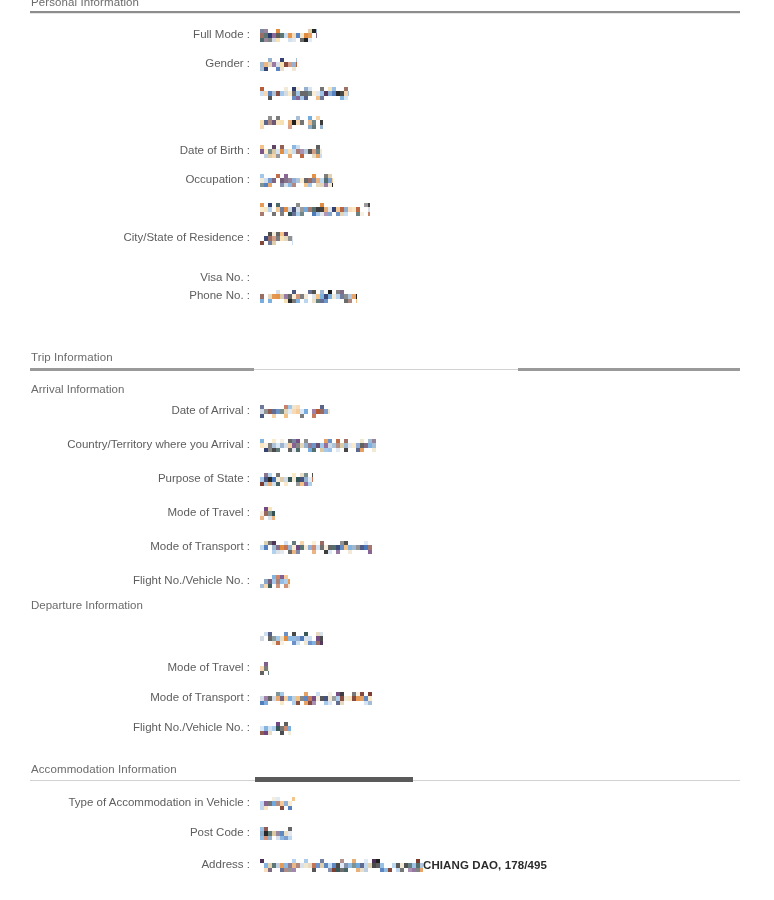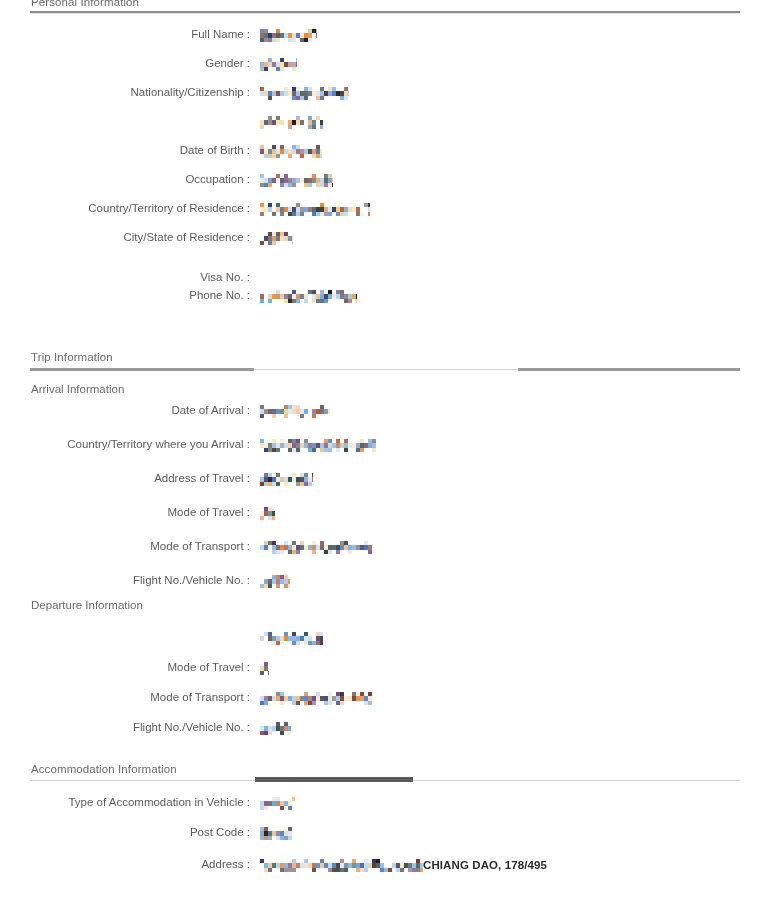--- a/index.html
+++ b/index.html
@@ -108,44 +108,42 @@
 </style>
 </head>
 <body>
 
 <div class="section" style="top:-4px">
   <div class="section-title">Personal Information</div>
   <div class="rule dark" style="top:15px"></div>
 </div>
 <div id="personal-rows">
     <div class="row" style="top: 26px;">
-      <div class="row-label">Full Name :</div>
+      <div class="row-label">Full Mode :</div>
       <div class="row-value"><span class="redacted" style="width: 57px;"><i style="left: 0px; top: 1px; width: 4px; height: 4px; background: rgb(43, 58, 107); opacity: 0.62;"></i><i style="left: 4px; top: 1px; width: 4px; height: 4px; background: rgb(74, 45, 82); opacity: 0.58;"></i><i style="left: 16px; top: 1px; width: 4px; height: 4px; background: rgb(224, 138, 60); opacity: 0.99;"></i><i style="left: 48px; top: 1px; width: 4px; height: 4px; background: rgb(217, 199, 160); opacity: 0.87;"></i><i style="left: 52px; top: 1px; width: 4px; height: 4px; background: rgb(28, 28, 28); opacity: 0.97;"></i><i style="left: 56px; top: 1px; width: 4px; height: 4px; background: rgb(138, 169, 201); opacity: 0.91;"></i><i style="left: 0px; top: 5px; width: 4px; height: 5px; background: rgb(122, 59, 46); opacity: 0.75;"></i><i style="left: 4px; top: 5px; width: 4px; height: 5px; background: rgb(47, 79, 79); opacity: 0.79;"></i><i style="left: 8px; top: 5px; width: 4px; height: 5px; background: rgb(43, 58, 107); opacity: 1;"></i><i style="left: 12px; top: 5px; width: 4px; height: 5px; background: rgb(107, 63, 122); opacity: 0.77;"></i><i style="left: 16px; top: 5px; width: 4px; height: 5px; background: rgb(85, 85, 85); opacity: 0.96;"></i><i style="left: 20px; top: 5px; width: 4px; height: 5px; background: rgb(47, 79, 79); opacity: 0.78;"></i><i style="left: 24px; top: 5px; width: 4px; height: 5px; background: rgb(159, 197, 232); opacity: 0.6;"></i><i style="left: 28px; top: 5px; width: 4px; height: 5px; background: rgb(224, 138, 60); opacity: 0.9;"></i><i style="left: 32px; top: 5px; width: 4px; height: 5px; background: rgb(242, 192, 131); opacity: 0.58;"></i><i style="left: 36px; top: 5px; width: 4px; height: 5px; background: rgb(61, 111, 181); opacity: 0.87;"></i><i style="left: 40px; top: 5px; width: 4px; height: 5px; background: rgb(239, 230, 207); opacity: 0.92;"></i><i style="left: 44px; top: 5px; width: 4px; height: 5px; background: rgb(224, 138, 60); opacity: 0.99;"></i><i style="left: 48px; top: 5px; width: 4px; height: 5px; background: rgb(224, 138, 60); opacity: 0.83;"></i><i style="left: 56px; top: 5px; width: 4px; height: 5px; background: rgb(74, 45, 82); opacity: 0.69;"></i><i style="left: 0px; top: 10px; width: 4px; height: 5px; background: rgb(47, 79, 79); opacity: 0.87;"></i><i style="left: 4px; top: 10px; width: 4px; height: 5px; background: rgb(74, 45, 82); opacity: 0.57;"></i><i style="left: 8px; top: 10px; width: 4px; height: 5px; background: rgb(85, 85, 85); opacity: 0.73;"></i><i style="left: 12px; top: 10px; width: 4px; height: 5px; background: rgb(207, 216, 227); opacity: 0.91;"></i><i style="left: 16px; top: 10px; width: 4px; height: 5px; background: rgb(247, 224, 176); opacity: 0.93;"></i><i style="left: 28px; top: 10px; width: 4px; height: 5px; background: rgb(201, 220, 240); opacity: 0.84;"></i><i style="left: 32px; top: 10px; width: 4px; height: 5px; background: rgb(207, 216, 227); opacity: 0.59;"></i><i style="left: 40px; top: 10px; width: 4px; height: 5px; background: rgb(58, 58, 58); opacity: 0.77;"></i><i style="left: 44px; top: 10px; width: 4px; height: 5px; background: rgb(28, 28, 28); opacity: 0.97;"></i><i style="left: 48px; top: 10px; width: 4px; height: 5px; background: rgb(201, 220, 240); opacity: 0.56;"></i></span></div>
     </div>
     <div class="row" style="top: 55px;">
       <div class="row-label">Gender :</div>
       <div class="row-value"><span class="redacted" style="width: 37px;"><i style="left: 8px; top: 1px; width: 4px; height: 4px; background: rgb(138, 169, 201); opacity: 0.91;"></i><i style="left: 20px; top: 1px; width: 4px; height: 4px; background: rgb(43, 58, 107); opacity: 0.96;"></i><i style="left: 36px; top: 1px; width: 4px; height: 4px; background: rgb(138, 169, 201); opacity: 0.76;"></i><i style="left: 0px; top: 5px; width: 4px; height: 5px; background: rgb(138, 169, 201); opacity: 0.82;"></i><i style="left: 4px; top: 5px; width: 4px; height: 5px; background: rgb(224, 138, 60); opacity: 0.63;"></i><i style="left: 8px; top: 5px; width: 4px; height: 5px; background: rgb(217, 199, 160); opacity: 0.73;"></i><i style="left: 12px; top: 5px; width: 4px; height: 5px; background: rgb(107, 63, 122); opacity: 0.69;"></i><i style="left: 16px; top: 5px; width: 4px; height: 5px; background: rgb(207, 216, 227); opacity: 0.79;"></i><i style="left: 20px; top: 5px; width: 4px; height: 5px; background: rgb(247, 224, 176); opacity: 0.95;"></i><i style="left: 24px; top: 5px; width: 4px; height: 5px; background: rgb(122, 59, 46); opacity: 0.92;"></i><i style="left: 28px; top: 5px; width: 4px; height: 5px; background: rgb(181, 86, 46); opacity: 0.58;"></i><i style="left: 32px; top: 5px; width: 4px; height: 5px; background: rgb(138, 169, 201); opacity: 0.88;"></i><i style="left: 36px; top: 5px; width: 4px; height: 5px; background: rgb(181, 86, 46); opacity: 0.94;"></i><i style="left: 0px; top: 10px; width: 4px; height: 5px; background: rgb(138, 169, 201); opacity: 0.75;"></i><i style="left: 4px; top: 10px; width: 4px; height: 5px; background: rgb(43, 58, 107); opacity: 0.96;"></i><i style="left: 16px; top: 10px; width: 4px; height: 5px; background: rgb(61, 111, 181); opacity: 0.85;"></i><i style="left: 20px; top: 10px; width: 4px; height: 5px; background: rgb(217, 199, 160); opacity: 0.55;"></i><i style="left: 32px; top: 10px; width: 4px; height: 5px; background: rgb(239, 230, 207); opacity: 0.92;"></i></span></div>
     </div>
     <div class="row" style="top: 84px;">
-      <div class="row-label">Nationality/Citizenship :</div>
       <div class="row-value"><span class="redacted" style="width: 89px;"><i style="left: 0px; top: 1px; width: 4px; height: 4px; background: rgb(181, 86, 46); opacity: 0.96;"></i><i style="left: 24px; top: 1px; width: 4px; height: 4px; background: rgb(239, 230, 207); opacity: 0.85;"></i><i style="left: 32px; top: 1px; width: 4px; height: 4px; background: rgb(43, 58, 107); opacity: 0.99;"></i><i style="left: 36px; top: 1px; width: 4px; height: 4px; background: rgb(239, 230, 207); opacity: 0.62;"></i><i style="left: 44px; top: 1px; width: 4px; height: 4px; background: rgb(138, 169, 201); opacity: 0.91;"></i><i style="left: 48px; top: 1px; width: 4px; height: 4px; background: rgb(201, 220, 240); opacity: 0.72;"></i><i style="left: 60px; top: 1px; width: 4px; height: 4px; background: rgb(85, 85, 85); opacity: 0.82;"></i><i style="left: 68px; top: 1px; width: 4px; height: 4px; background: rgb(247, 224, 176); opacity: 0.87;"></i><i style="left: 72px; top: 1px; width: 4px; height: 4px; background: rgb(111, 168, 220); opacity: 0.7;"></i><i style="left: 84px; top: 1px; width: 4px; height: 4px; background: rgb(122, 59, 46); opacity: 0.72;"></i><i style="left: 0px; top: 5px; width: 4px; height: 5px; background: rgb(201, 220, 240); opacity: 0.96;"></i><i style="left: 4px; top: 5px; width: 4px; height: 5px; background: rgb(242, 192, 131); opacity: 0.64;"></i><i style="left: 8px; top: 5px; width: 4px; height: 5px; background: rgb(61, 111, 181); opacity: 0.87;"></i><i style="left: 12px; top: 5px; width: 4px; height: 5px; background: rgb(138, 169, 201); opacity: 0.72;"></i><i style="left: 16px; top: 5px; width: 4px; height: 5px; background: rgb(122, 59, 46); opacity: 0.89;"></i><i style="left: 20px; top: 5px; width: 4px; height: 5px; background: rgb(159, 197, 232); opacity: 0.95;"></i><i style="left: 24px; top: 5px; width: 4px; height: 5px; background: rgb(207, 216, 227); opacity: 0.92;"></i><i style="left: 28px; top: 5px; width: 4px; height: 5px; background: rgb(247, 224, 176); opacity: 0.63;"></i><i style="left: 32px; top: 5px; width: 4px; height: 5px; background: rgb(85, 85, 85); opacity: 0.86;"></i><i style="left: 36px; top: 5px; width: 4px; height: 5px; background: rgb(111, 168, 220); opacity: 0.67;"></i><i style="left: 40px; top: 5px; width: 4px; height: 5px; background: rgb(85, 85, 85); opacity: 0.89;"></i><i style="left: 44px; top: 5px; width: 4px; height: 5px; background: rgb(28, 28, 28); opacity: 0.66;"></i><i style="left: 48px; top: 5px; width: 4px; height: 5px; background: rgb(47, 79, 79); opacity: 0.7;"></i><i style="left: 52px; top: 5px; width: 4px; height: 5px; background: rgb(247, 224, 176); opacity: 0.57;"></i><i style="left: 56px; top: 5px; width: 4px; height: 5px; background: rgb(207, 216, 227); opacity: 0.57;"></i><i style="left: 60px; top: 5px; width: 4px; height: 5px; background: rgb(111, 168, 220); opacity: 0.68;"></i><i style="left: 64px; top: 5px; width: 4px; height: 5px; background: rgb(74, 45, 82); opacity: 0.94;"></i><i style="left: 68px; top: 5px; width: 4px; height: 5px; background: rgb(61, 111, 181); opacity: 0.6;"></i><i style="left: 72px; top: 5px; width: 4px; height: 5px; background: rgb(61, 111, 181); opacity: 0.87;"></i><i style="left: 76px; top: 5px; width: 4px; height: 5px; background: rgb(28, 28, 28); opacity: 0.94;"></i><i style="left: 80px; top: 5px; width: 4px; height: 5px; background: rgb(28, 28, 28); opacity: 0.8;"></i><i style="left: 84px; top: 5px; width: 4px; height: 5px; background: rgb(242, 192, 131); opacity: 0.67;"></i><i style="left: 88px; top: 5px; width: 4px; height: 5px; background: rgb(138, 169, 201); opacity: 0.73;"></i><i style="left: 8px; top: 10px; width: 4px; height: 5px; background: rgb(58, 58, 58); opacity: 0.86;"></i><i style="left: 32px; top: 10px; width: 4px; height: 5px; background: rgb(61, 111, 181); opacity: 0.78;"></i><i style="left: 36px; top: 10px; width: 4px; height: 5px; background: rgb(107, 63, 122); opacity: 0.8;"></i><i style="left: 40px; top: 10px; width: 4px; height: 5px; background: rgb(159, 197, 232); opacity: 0.93;"></i><i style="left: 44px; top: 10px; width: 4px; height: 5px; background: rgb(43, 58, 107); opacity: 0.8;"></i><i style="left: 56px; top: 10px; width: 4px; height: 5px; background: rgb(242, 192, 131); opacity: 0.96;"></i><i style="left: 60px; top: 10px; width: 4px; height: 5px; background: rgb(43, 58, 107); opacity: 0.68;"></i><i style="left: 80px; top: 10px; width: 4px; height: 5px; background: rgb(111, 168, 220); opacity: 0.87;"></i><i style="left: 84px; top: 10px; width: 4px; height: 5px; background: rgb(201, 220, 240); opacity: 0.69;"></i></span></div>
     </div>
     <div class="row" style="top: 113px;">
       <div class="row-value"><span class="redacted" style="width: 63px;"><i style="left: 8px; top: 1px; width: 4px; height: 4px; background: rgb(58, 58, 58); opacity: 0.57;"></i><i style="left: 16px; top: 1px; width: 4px; height: 4px; background: rgb(58, 58, 58); opacity: 0.67;"></i><i style="left: 36px; top: 1px; width: 4px; height: 4px; background: rgb(138, 169, 201); opacity: 0.74;"></i><i style="left: 48px; top: 1px; width: 4px; height: 4px; background: rgb(111, 168, 220); opacity: 0.97;"></i><i style="left: 56px; top: 1px; width: 4px; height: 4px; background: rgb(242, 192, 131); opacity: 0.68;"></i><i style="left: 0px; top: 5px; width: 4px; height: 5px; background: rgb(247, 224, 176); opacity: 0.96;"></i><i style="left: 4px; top: 5px; width: 4px; height: 5px; background: rgb(43, 58, 107); opacity: 0.78;"></i><i style="left: 8px; top: 5px; width: 4px; height: 5px; background: rgb(122, 59, 46); opacity: 0.62;"></i><i style="left: 12px; top: 5px; width: 4px; height: 5px; background: rgb(74, 45, 82); opacity: 0.8;"></i><i style="left: 16px; top: 5px; width: 4px; height: 5px; background: rgb(247, 224, 176); opacity: 0.84;"></i><i style="left: 20px; top: 5px; width: 4px; height: 5px; background: rgb(247, 224, 176); opacity: 0.99;"></i><i style="left: 28px; top: 5px; width: 4px; height: 5px; background: rgb(224, 138, 60); opacity: 0.72;"></i><i style="left: 32px; top: 5px; width: 4px; height: 5px; background: rgb(28, 28, 28); opacity: 0.98;"></i><i style="left: 36px; top: 5px; width: 4px; height: 5px; background: rgb(242, 192, 131); opacity: 0.61;"></i><i style="left: 40px; top: 5px; width: 4px; height: 5px; background: rgb(85, 85, 85); opacity: 0.81;"></i><i style="left: 48px; top: 5px; width: 4px; height: 5px; background: rgb(224, 138, 60); opacity: 0.58;"></i><i style="left: 52px; top: 5px; width: 4px; height: 5px; background: rgb(47, 79, 79); opacity: 0.68;"></i><i style="left: 60px; top: 5px; width: 4px; height: 5px; background: rgb(58, 58, 58); opacity: 0.99;"></i><i style="left: 0px; top: 10px; width: 4px; height: 5px; background: rgb(242, 192, 131); opacity: 0.63;"></i><i style="left: 28px; top: 10px; width: 4px; height: 5px; background: rgb(181, 86, 46); opacity: 0.56;"></i><i style="left: 48px; top: 10px; width: 4px; height: 5px; background: rgb(138, 169, 201); opacity: 0.95;"></i><i style="left: 52px; top: 10px; width: 4px; height: 5px; background: rgb(47, 79, 79); opacity: 0.76;"></i><i style="left: 60px; top: 10px; width: 4px; height: 5px; background: rgb(138, 169, 201); opacity: 0.91;"></i></span></div>
     </div>
     <div class="row" style="top: 142px;">
       <div class="row-label">Date of Birth :</div>
       <div class="row-value"><span class="redacted" style="width: 62px;"><i style="left: 0px; top: 1px; width: 4px; height: 4px; background: rgb(242, 192, 131); opacity: 0.97;"></i><i style="left: 12px; top: 1px; width: 4px; height: 4px; background: rgb(74, 45, 82); opacity: 0.89;"></i><i style="left: 20px; top: 1px; width: 4px; height: 4px; background: rgb(122, 59, 46); opacity: 0.81;"></i><i style="left: 32px; top: 1px; width: 4px; height: 4px; background: rgb(111, 168, 220); opacity: 0.81;"></i><i style="left: 36px; top: 1px; width: 4px; height: 4px; background: rgb(159, 197, 232); opacity: 0.56;"></i><i style="left: 56px; top: 1px; width: 4px; height: 4px; background: rgb(85, 85, 85); opacity: 0.94;"></i><i style="left: 0px; top: 5px; width: 4px; height: 5px; background: rgb(107, 63, 122); opacity: 0.88;"></i><i style="left: 4px; top: 5px; width: 4px; height: 5px; background: rgb(247, 224, 176); opacity: 0.64;"></i><i style="left: 8px; top: 5px; width: 4px; height: 5px; background: rgb(47, 79, 79); opacity: 0.64;"></i><i style="left: 12px; top: 5px; width: 4px; height: 5px; background: rgb(217, 199, 160); opacity: 0.98;"></i><i style="left: 16px; top: 5px; width: 4px; height: 5px; background: rgb(201, 220, 240); opacity: 0.77;"></i><i style="left: 20px; top: 5px; width: 4px; height: 5px; background: rgb(224, 138, 60); opacity: 0.97;"></i><i style="left: 24px; top: 5px; width: 4px; height: 5px; background: rgb(159, 197, 232); opacity: 0.63;"></i><i style="left: 28px; top: 5px; width: 4px; height: 5px; background: rgb(247, 224, 176); opacity: 0.89;"></i><i style="left: 32px; top: 5px; width: 4px; height: 5px; background: rgb(201, 220, 240); opacity: 1;"></i><i style="left: 36px; top: 5px; width: 4px; height: 5px; background: rgb(122, 59, 46); opacity: 0.68;"></i><i style="left: 40px; top: 5px; width: 4px; height: 5px; background: rgb(107, 63, 122); opacity: 0.57;"></i><i style="left: 44px; top: 5px; width: 4px; height: 5px; background: rgb(138, 169, 201); opacity: 0.64;"></i><i style="left: 48px; top: 5px; width: 4px; height: 5px; background: rgb(58, 58, 58); opacity: 0.86;"></i><i style="left: 52px; top: 5px; width: 4px; height: 5px; background: rgb(181, 86, 46); opacity: 0.59;"></i><i style="left: 56px; top: 5px; width: 4px; height: 5px; background: rgb(47, 79, 79); opacity: 0.73;"></i><i style="left: 60px; top: 5px; width: 4px; height: 5px; background: rgb(239, 230, 207); opacity: 0.9;"></i><i style="left: 4px; top: 10px; width: 4px; height: 5px; background: rgb(138, 169, 201); opacity: 0.56;"></i><i style="left: 8px; top: 10px; width: 4px; height: 5px; background: rgb(217, 199, 160); opacity: 0.95;"></i><i style="left: 12px; top: 10px; width: 4px; height: 5px; background: rgb(242, 192, 131); opacity: 0.66;"></i><i style="left: 16px; top: 10px; width: 4px; height: 5px; background: rgb(85, 85, 85); opacity: 0.61;"></i><i style="left: 28px; top: 10px; width: 4px; height: 5px; background: rgb(224, 138, 60); opacity: 0.73;"></i><i style="left: 40px; top: 10px; width: 4px; height: 5px; background: rgb(181, 86, 46); opacity: 0.91;"></i><i style="left: 52px; top: 10px; width: 4px; height: 5px; background: rgb(217, 199, 160); opacity: 0.68;"></i><i style="left: 56px; top: 10px; width: 4px; height: 5px; background: rgb(224, 138, 60); opacity: 0.78;"></i><i style="left: 60px; top: 10px; width: 4px; height: 5px; background: rgb(201, 220, 240); opacity: 0.98;"></i></span></div>
     </div>
     <div class="row" style="top: 171px;">
       <div class="row-label">Occupation :</div>
       <div class="row-value"><span class="redacted" style="width: 73px;"><i style="left: 0px; top: 1px; width: 4px; height: 4px; background: rgb(159, 197, 232); opacity: 0.97;"></i><i style="left: 16px; top: 1px; width: 4px; height: 4px; background: rgb(181, 86, 46); opacity: 0.85;"></i><i style="left: 24px; top: 1px; width: 4px; height: 4px; background: rgb(107, 63, 122); opacity: 0.79;"></i><i style="left: 52px; top: 1px; width: 4px; height: 4px; background: rgb(224, 138, 60); opacity: 0.94;"></i><i style="left: 64px; top: 1px; width: 4px; height: 4px; background: rgb(58, 58, 58); opacity: 0.66;"></i><i style="left: 68px; top: 1px; width: 4px; height: 4px; background: rgb(217, 199, 160); opacity: 0.81;"></i><i style="left: 0px; top: 5px; width: 4px; height: 5px; background: rgb(239, 230, 207); opacity: 0.86;"></i><i style="left: 4px; top: 5px; width: 4px; height: 5px; background: rgb(201, 220, 240); opacity: 0.93;"></i><i style="left: 8px; top: 5px; width: 4px; height: 5px; background: rgb(61, 111, 181); opacity: 0.71;"></i><i style="left: 12px; top: 5px; width: 4px; height: 5px; background: rgb(74, 45, 82); opacity: 0.72;"></i><i style="left: 20px; top: 5px; width: 4px; height: 5px; background: rgb(74, 45, 82); opacity: 0.78;"></i><i style="left: 24px; top: 5px; width: 4px; height: 5px; background: rgb(74, 45, 82); opacity: 0.67;"></i><i style="left: 28px; top: 5px; width: 4px; height: 5px; background: rgb(74, 45, 82); opacity: 0.59;"></i><i style="left: 32px; top: 5px; width: 4px; height: 5px; background: rgb(61, 111, 181); opacity: 0.56;"></i><i style="left: 36px; top: 5px; width: 4px; height: 5px; background: rgb(138, 169, 201); opacity: 0.69;"></i><i style="left: 40px; top: 5px; width: 4px; height: 5px; background: rgb(247, 224, 176); opacity: 0.58;"></i><i style="left: 44px; top: 5px; width: 4px; height: 5px; background: rgb(58, 58, 58); opacity: 0.77;"></i><i style="left: 48px; top: 5px; width: 4px; height: 5px; background: rgb(122, 59, 46); opacity: 0.77;"></i><i style="left: 52px; top: 5px; width: 4px; height: 5px; background: rgb(43, 58, 107); opacity: 0.6;"></i><i style="left: 56px; top: 5px; width: 4px; height: 5px; background: rgb(224, 138, 60); opacity: 0.65;"></i><i style="left: 60px; top: 5px; width: 4px; height: 5px; background: rgb(159, 197, 232); opacity: 0.66;"></i><i style="left: 64px; top: 5px; width: 4px; height: 5px; background: rgb(47, 79, 79); opacity: 0.83;"></i><i style="left: 68px; top: 5px; width: 4px; height: 5px; background: rgb(61, 111, 181); opacity: 0.65;"></i><i style="left: 72px; top: 5px; width: 4px; height: 5px; background: rgb(242, 192, 131); opacity: 0.79;"></i><i style="left: 0px; top: 10px; width: 4px; height: 5px; background: rgb(47, 79, 79); opacity: 0.61;"></i><i style="left: 4px; top: 10px; width: 4px; height: 5px; background: rgb(61, 111, 181); opacity: 0.88;"></i><i style="left: 8px; top: 10px; width: 4px; height: 5px; background: rgb(224, 138, 60); opacity: 0.74;"></i><i style="left: 20px; top: 10px; width: 4px; height: 5px; background: rgb(43, 58, 107); opacity: 0.57;"></i><i style="left: 24px; top: 10px; width: 4px; height: 5px; background: rgb(207, 216, 227); opacity: 0.88;"></i><i style="left: 28px; top: 10px; width: 4px; height: 5px; background: rgb(111, 168, 220); opacity: 0.82;"></i><i style="left: 32px; top: 10px; width: 4px; height: 5px; background: rgb(122, 59, 46); opacity: 0.6;"></i><i style="left: 44px; top: 10px; width: 4px; height: 5px; background: rgb(242, 192, 131); opacity: 0.93;"></i><i style="left: 48px; top: 10px; width: 4px; height: 5px; background: rgb(111, 168, 220); opacity: 0.64;"></i><i style="left: 56px; top: 10px; width: 4px; height: 5px; background: rgb(217, 199, 160); opacity: 0.68;"></i><i style="left: 60px; top: 10px; width: 4px; height: 5px; background: rgb(217, 199, 160); opacity: 0.75;"></i><i style="left: 64px; top: 10px; width: 4px; height: 5px; background: rgb(107, 63, 122); opacity: 0.67;"></i><i style="left: 68px; top: 10px; width: 4px; height: 5px; background: rgb(239, 230, 207); opacity: 0.84;"></i><i style="left: 72px; top: 10px; width: 4px; height: 5px; background: rgb(28, 28, 28); opacity: 0.99;"></i></span></div>
     </div>
     <div class="row" style="top: 200px;">
-      <div class="row-label">Country/Territory of Residence :</div>
       <div class="row-value"><span class="redacted" style="width: 110px;"><i style="left: 0px; top: 1px; width: 4px; height: 4px; background: rgb(224, 138, 60); opacity: 0.87;"></i><i style="left: 8px; top: 1px; width: 4px; height: 4px; background: rgb(43, 58, 107); opacity: 0.97;"></i><i style="left: 16px; top: 1px; width: 4px; height: 4px; background: rgb(47, 79, 79); opacity: 0.85;"></i><i style="left: 36px; top: 1px; width: 4px; height: 4px; background: rgb(85, 85, 85); opacity: 0.67;"></i><i style="left: 60px; top: 1px; width: 4px; height: 4px; background: rgb(224, 138, 60); opacity: 0.98;"></i><i style="left: 104px; top: 1px; width: 4px; height: 4px; background: rgb(85, 85, 85); opacity: 0.58;"></i><i style="left: 108px; top: 1px; width: 4px; height: 4px; background: rgb(28, 28, 28); opacity: 0.82;"></i><i style="left: 0px; top: 5px; width: 4px; height: 5px; background: rgb(247, 224, 176); opacity: 0.58;"></i><i style="left: 4px; top: 5px; width: 4px; height: 5px; background: rgb(247, 224, 176); opacity: 0.76;"></i><i style="left: 8px; top: 5px; width: 4px; height: 5px; background: rgb(159, 197, 232); opacity: 0.75;"></i><i style="left: 16px; top: 5px; width: 4px; height: 5px; background: rgb(242, 192, 131); opacity: 0.87;"></i><i style="left: 20px; top: 5px; width: 4px; height: 5px; background: rgb(43, 58, 107); opacity: 0.67;"></i><i style="left: 24px; top: 5px; width: 4px; height: 5px; background: rgb(224, 138, 60); opacity: 0.98;"></i><i style="left: 28px; top: 5px; width: 4px; height: 5px; background: rgb(207, 216, 227); opacity: 0.92;"></i><i style="left: 32px; top: 5px; width: 4px; height: 5px; background: rgb(43, 58, 107); opacity: 0.9;"></i><i style="left: 36px; top: 5px; width: 4px; height: 5px; background: rgb(207, 216, 227); opacity: 0.86;"></i><i style="left: 40px; top: 5px; width: 4px; height: 5px; background: rgb(85, 85, 85); opacity: 0.59;"></i><i style="left: 44px; top: 5px; width: 4px; height: 5px; background: rgb(111, 168, 220); opacity: 0.98;"></i><i style="left: 48px; top: 5px; width: 4px; height: 5px; background: rgb(122, 59, 46); opacity: 0.68;"></i><i style="left: 52px; top: 5px; width: 4px; height: 5px; background: rgb(47, 79, 79); opacity: 0.81;"></i><i style="left: 56px; top: 5px; width: 4px; height: 5px; background: rgb(58, 58, 58); opacity: 0.99;"></i><i style="left: 60px; top: 5px; width: 4px; height: 5px; background: rgb(58, 58, 58); opacity: 0.96;"></i><i style="left: 64px; top: 5px; width: 4px; height: 5px; background: rgb(224, 138, 60); opacity: 0.71;"></i><i style="left: 68px; top: 5px; width: 4px; height: 5px; background: rgb(207, 216, 227); opacity: 0.61;"></i><i style="left: 72px; top: 5px; width: 4px; height: 5px; background: rgb(43, 58, 107); opacity: 0.96;"></i><i style="left: 76px; top: 5px; width: 4px; height: 5px; background: rgb(242, 192, 131); opacity: 0.85;"></i><i style="left: 80px; top: 5px; width: 4px; height: 5px; background: rgb(181, 86, 46); opacity: 0.92;"></i><i style="left: 84px; top: 5px; width: 4px; height: 5px; background: rgb(138, 169, 201); opacity: 0.94;"></i><i style="left: 88px; top: 5px; width: 4px; height: 5px; background: rgb(242, 192, 131); opacity: 0.55;"></i><i style="left: 92px; top: 5px; width: 4px; height: 5px; background: rgb(247, 224, 176); opacity: 0.71;"></i><i style="left: 96px; top: 5px; width: 4px; height: 5px; background: rgb(181, 86, 46); opacity: 0.9;"></i><i style="left: 108px; top: 5px; width: 4px; height: 5px; background: rgb(207, 216, 227); opacity: 0.81;"></i><i style="left: 0px; top: 10px; width: 4px; height: 5px; background: rgb(122, 59, 46); opacity: 0.68;"></i><i style="left: 12px; top: 10px; width: 4px; height: 5px; background: rgb(85, 85, 85); opacity: 0.82;"></i><i style="left: 20px; top: 10px; width: 4px; height: 5px; background: rgb(58, 58, 58); opacity: 0.64;"></i><i style="left: 28px; top: 10px; width: 4px; height: 5px; background: rgb(47, 79, 79); opacity: 1;"></i><i style="left: 32px; top: 10px; width: 4px; height: 5px; background: rgb(43, 58, 107); opacity: 0.72;"></i><i style="left: 36px; top: 10px; width: 4px; height: 5px; background: rgb(159, 197, 232); opacity: 0.87;"></i><i style="left: 40px; top: 10px; width: 4px; height: 5px; background: rgb(47, 79, 79); opacity: 0.68;"></i><i style="left: 52px; top: 10px; width: 4px; height: 5px; background: rgb(61, 111, 181); opacity: 0.92;"></i><i style="left: 56px; top: 10px; width: 4px; height: 5px; background: rgb(159, 197, 232); opacity: 0.96;"></i><i style="left: 60px; top: 10px; width: 4px; height: 5px; background: rgb(207, 216, 227); opacity: 0.57;"></i><i style="left: 64px; top: 10px; width: 4px; height: 5px; background: rgb(107, 63, 122); opacity: 0.55;"></i><i style="left: 68px; top: 10px; width: 4px; height: 5px; background: rgb(61, 111, 181); opacity: 0.63;"></i><i style="left: 76px; top: 10px; width: 4px; height: 5px; background: rgb(61, 111, 181); opacity: 0.75;"></i><i style="left: 80px; top: 10px; width: 4px; height: 5px; background: rgb(217, 199, 160); opacity: 0.77;"></i><i style="left: 84px; top: 10px; width: 4px; height: 5px; background: rgb(159, 197, 232); opacity: 0.57;"></i><i style="left: 96px; top: 10px; width: 4px; height: 5px; background: rgb(47, 79, 79); opacity: 0.71;"></i><i style="left: 100px; top: 10px; width: 4px; height: 5px; background: rgb(239, 230, 207); opacity: 0.56;"></i><i style="left: 108px; top: 10px; width: 4px; height: 5px; background: rgb(181, 86, 46); opacity: 0.75;"></i></span></div>
     </div>
     <div class="row" style="top: 229px;">
       <div class="row-label">City/State of Residence :</div>
       <div class="row-value"><span class="redacted" style="width: 33px;"><i style="left: 8px; top: 1px; width: 4px; height: 4px; background: rgb(28, 28, 28); opacity: 0.78;"></i><i style="left: 12px; top: 1px; width: 4px; height: 4px; background: rgb(239, 230, 207); opacity: 0.82;"></i><i style="left: 16px; top: 1px; width: 4px; height: 4px; background: rgb(58, 58, 58); opacity: 0.78;"></i><i style="left: 20px; top: 1px; width: 4px; height: 4px; background: rgb(242, 192, 131); opacity: 0.98;"></i><i style="left: 24px; top: 1px; width: 4px; height: 4px; background: rgb(74, 45, 82); opacity: 0.87;"></i><i style="left: 4px; top: 5px; width: 4px; height: 5px; background: rgb(43, 58, 107); opacity: 0.91;"></i><i style="left: 8px; top: 5px; width: 4px; height: 5px; background: rgb(122, 59, 46); opacity: 0.74;"></i><i style="left: 12px; top: 5px; width: 4px; height: 5px; background: rgb(181, 86, 46); opacity: 0.59;"></i><i style="left: 16px; top: 5px; width: 4px; height: 5px; background: rgb(28, 28, 28); opacity: 0.58;"></i><i style="left: 20px; top: 5px; width: 4px; height: 5px; background: rgb(247, 224, 176); opacity: 0.89;"></i><i style="left: 24px; top: 5px; width: 4px; height: 5px; background: rgb(217, 199, 160); opacity: 0.69;"></i><i style="left: 28px; top: 5px; width: 4px; height: 5px; background: rgb(58, 58, 58); opacity: 0.56;"></i><i style="left: 32px; top: 5px; width: 4px; height: 5px; background: rgb(207, 216, 227); opacity: 0.77;"></i><i style="left: 0px; top: 10px; width: 4px; height: 5px; background: rgb(122, 59, 46); opacity: 0.93;"></i><i style="left: 8px; top: 10px; width: 4px; height: 5px; background: rgb(43, 58, 107); opacity: 0.67;"></i><i style="left: 12px; top: 10px; width: 4px; height: 5px; background: rgb(217, 199, 160); opacity: 0.88;"></i><i style="left: 32px; top: 10px; width: 4px; height: 5px; background: rgb(159, 197, 232); opacity: 0.55;"></i></span></div>
     </div>
     <div class="row" style="top: 269px;">
       <div class="row-label">Visa No. :</div>
       <div class="row-value"></div>
     </div>
@@ -166,21 +164,21 @@
 <div id="arrival-rows">
     <div class="row" style="top: 402px;">
       <div class="row-label">Date of Arrival :</div>
       <div class="row-value"><span class="redacted" style="width: 70px;"><i style="left: 0px; top: 1px; width: 4px; height: 4px; background: rgb(43, 58, 107); opacity: 0.68;"></i><i style="left: 24px; top: 1px; width: 4px; height: 4px; background: rgb(181, 86, 46); opacity: 0.73;"></i><i style="left: 28px; top: 1px; width: 4px; height: 4px; background: rgb(111, 168, 220); opacity: 0.66;"></i><i style="left: 32px; top: 1px; width: 4px; height: 4px; background: rgb(239, 230, 207); opacity: 0.98;"></i><i style="left: 36px; top: 1px; width: 4px; height: 4px; background: rgb(242, 192, 131); opacity: 0.57;"></i><i style="left: 60px; top: 1px; width: 4px; height: 4px; background: rgb(43, 58, 107); opacity: 0.78;"></i><i style="left: 0px; top: 5px; width: 4px; height: 5px; background: rgb(207, 216, 227); opacity: 0.96;"></i><i style="left: 4px; top: 5px; width: 4px; height: 5px; background: rgb(85, 85, 85); opacity: 0.65;"></i><i style="left: 8px; top: 5px; width: 4px; height: 5px; background: rgb(122, 59, 46); opacity: 0.84;"></i><i style="left: 12px; top: 5px; width: 4px; height: 5px; background: rgb(43, 58, 107); opacity: 0.74;"></i><i style="left: 16px; top: 5px; width: 4px; height: 5px; background: rgb(61, 111, 181); opacity: 0.77;"></i><i style="left: 20px; top: 5px; width: 4px; height: 5px; background: rgb(47, 79, 79); opacity: 0.67;"></i><i style="left: 24px; top: 5px; width: 4px; height: 5px; background: rgb(217, 199, 160); opacity: 0.73;"></i><i style="left: 28px; top: 5px; width: 4px; height: 5px; background: rgb(201, 220, 240); opacity: 0.58;"></i><i style="left: 32px; top: 5px; width: 4px; height: 5px; background: rgb(242, 192, 131); opacity: 0.59;"></i><i style="left: 36px; top: 5px; width: 4px; height: 5px; background: rgb(242, 192, 131); opacity: 0.82;"></i><i style="left: 40px; top: 5px; width: 4px; height: 5px; background: rgb(201, 220, 240); opacity: 0.67;"></i><i style="left: 44px; top: 5px; width: 4px; height: 5px; background: rgb(111, 168, 220); opacity: 0.95;"></i><i style="left: 52px; top: 5px; width: 4px; height: 5px; background: rgb(107, 63, 122); opacity: 0.66;"></i><i style="left: 56px; top: 5px; width: 4px; height: 5px; background: rgb(181, 86, 46); opacity: 0.98;"></i><i style="left: 60px; top: 5px; width: 4px; height: 5px; background: rgb(122, 59, 46); opacity: 0.76;"></i><i style="left: 64px; top: 5px; width: 4px; height: 5px; background: rgb(61, 111, 181); opacity: 0.67;"></i><i style="left: 68px; top: 5px; width: 4px; height: 5px; background: rgb(239, 230, 207); opacity: 0.89;"></i><i style="left: 0px; top: 10px; width: 4px; height: 5px; background: rgb(43, 58, 107); opacity: 0.84;"></i><i style="left: 12px; top: 10px; width: 4px; height: 5px; background: rgb(242, 192, 131); opacity: 0.71;"></i><i style="left: 24px; top: 10px; width: 4px; height: 5px; background: rgb(242, 192, 131); opacity: 0.97;"></i><i style="left: 40px; top: 10px; width: 4px; height: 5px; background: rgb(58, 58, 58); opacity: 0.66;"></i><i style="left: 52px; top: 10px; width: 4px; height: 5px; background: rgb(181, 86, 46); opacity: 0.78;"></i></span></div>
     </div>
     <div class="row" style="top: 436px;">
       <div class="row-label">Country/Territory where you Arrival :</div>
       <div class="row-value"><span class="redacted" style="width: 116px;"><i style="left: 0px; top: 1px; width: 4px; height: 4px; background: rgb(111, 168, 220); opacity: 0.88;"></i><i style="left: 12px; top: 1px; width: 4px; height: 4px; background: rgb(247, 224, 176); opacity: 0.64;"></i><i style="left: 20px; top: 1px; width: 4px; height: 4px; background: rgb(239, 230, 207); opacity: 0.61;"></i><i style="left: 28px; top: 1px; width: 4px; height: 4px; background: rgb(58, 58, 58); opacity: 0.78;"></i><i style="left: 32px; top: 1px; width: 4px; height: 4px; background: rgb(43, 58, 107); opacity: 0.64;"></i><i style="left: 36px; top: 1px; width: 4px; height: 4px; background: rgb(107, 63, 122); opacity: 0.92;"></i><i style="left: 44px; top: 1px; width: 4px; height: 4px; background: rgb(85, 85, 85); opacity: 0.68;"></i><i style="left: 64px; top: 1px; width: 4px; height: 4px; background: rgb(224, 138, 60); opacity: 0.81;"></i><i style="left: 68px; top: 1px; width: 4px; height: 4px; background: rgb(61, 111, 181); opacity: 0.76;"></i><i style="left: 76px; top: 1px; width: 4px; height: 4px; background: rgb(181, 86, 46); opacity: 0.88;"></i><i style="left: 84px; top: 1px; width: 4px; height: 4px; background: rgb(122, 59, 46); opacity: 0.73;"></i><i style="left: 100px; top: 1px; width: 4px; height: 4px; background: rgb(239, 230, 207); opacity: 0.97;"></i><i style="left: 108px; top: 1px; width: 4px; height: 4px; background: rgb(138, 169, 201); opacity: 0.8;"></i><i style="left: 112px; top: 1px; width: 4px; height: 4px; background: rgb(74, 45, 82); opacity: 0.59;"></i><i style="left: 0px; top: 5px; width: 4px; height: 5px; background: rgb(247, 224, 176); opacity: 0.8;"></i><i style="left: 4px; top: 5px; width: 4px; height: 5px; background: rgb(239, 230, 207); opacity: 0.65;"></i><i style="left: 8px; top: 5px; width: 4px; height: 5px; background: rgb(85, 85, 85); opacity: 0.74;"></i><i style="left: 12px; top: 5px; width: 4px; height: 5px; background: rgb(138, 169, 201); opacity: 0.71;"></i><i style="left: 16px; top: 5px; width: 4px; height: 5px; background: rgb(201, 220, 240); opacity: 0.7;"></i><i style="left: 20px; top: 5px; width: 4px; height: 5px; background: rgb(138, 169, 201); opacity: 0.86;"></i><i style="left: 24px; top: 5px; width: 4px; height: 5px; background: rgb(207, 216, 227); opacity: 0.9;"></i><i style="left: 28px; top: 5px; width: 4px; height: 5px; background: rgb(242, 192, 131); opacity: 0.76;"></i><i style="left: 32px; top: 5px; width: 4px; height: 5px; background: rgb(107, 63, 122); opacity: 0.82;"></i><i style="left: 36px; top: 5px; width: 4px; height: 5px; background: rgb(58, 58, 58); opacity: 0.62;"></i><i style="left: 40px; top: 5px; width: 4px; height: 5px; background: rgb(217, 199, 160); opacity: 0.74;"></i><i style="left: 44px; top: 5px; width: 4px; height: 5px; background: rgb(138, 169, 201); opacity: 0.89;"></i><i style="left: 48px; top: 5px; width: 4px; height: 5px; background: rgb(74, 45, 82); opacity: 0.62;"></i><i style="left: 52px; top: 5px; width: 4px; height: 5px; background: rgb(61, 111, 181); opacity: 0.74;"></i><i style="left: 56px; top: 5px; width: 4px; height: 5px; background: rgb(74, 45, 82); opacity: 0.83;"></i><i style="left: 60px; top: 5px; width: 4px; height: 5px; background: rgb(111, 168, 220); opacity: 0.66;"></i><i style="left: 64px; top: 5px; width: 4px; height: 5px; background: rgb(107, 63, 122); opacity: 0.73;"></i><i style="left: 68px; top: 5px; width: 4px; height: 5px; background: rgb(207, 216, 227); opacity: 0.96;"></i><i style="left: 72px; top: 5px; width: 4px; height: 5px; background: rgb(138, 169, 201); opacity: 0.7;"></i><i style="left: 76px; top: 5px; width: 4px; height: 5px; background: rgb(122, 59, 46); opacity: 0.57;"></i><i style="left: 80px; top: 5px; width: 4px; height: 5px; background: rgb(217, 199, 160); opacity: 0.94;"></i><i style="left: 84px; top: 5px; width: 4px; height: 5px; background: rgb(138, 169, 201); opacity: 0.81;"></i><i style="left: 88px; top: 5px; width: 4px; height: 5px; background: rgb(207, 216, 227); opacity: 0.59;"></i><i style="left: 92px; top: 5px; width: 4px; height: 5px; background: rgb(247, 224, 176); opacity: 0.63;"></i><i style="left: 96px; top: 5px; width: 4px; height: 5px; background: rgb(61, 111, 181); opacity: 0.57;"></i><i style="left: 100px; top: 5px; width: 4px; height: 5px; background: rgb(28, 28, 28); opacity: 0.7;"></i><i style="left: 104px; top: 5px; width: 4px; height: 5px; background: rgb(74, 45, 82); opacity: 0.71;"></i><i style="left: 108px; top: 5px; width: 4px; height: 5px; background: rgb(111, 168, 220); opacity: 0.9;"></i><i style="left: 112px; top: 5px; width: 4px; height: 5px; background: rgb(138, 169, 201); opacity: 0.76;"></i><i style="left: 4px; top: 10px; width: 4px; height: 5px; background: rgb(43, 58, 107); opacity: 0.96;"></i><i style="left: 8px; top: 10px; width: 4px; height: 5px; background: rgb(58, 58, 58); opacity: 0.61;"></i><i style="left: 12px; top: 10px; width: 4px; height: 5px; background: rgb(28, 28, 28); opacity: 0.8;"></i><i style="left: 16px; top: 10px; width: 4px; height: 5px; background: rgb(47, 79, 79); opacity: 0.77;"></i><i style="left: 28px; top: 10px; width: 4px; height: 5px; background: rgb(28, 28, 28); opacity: 0.69;"></i><i style="left: 32px; top: 10px; width: 4px; height: 5px; background: rgb(207, 216, 227); opacity: 0.59;"></i><i style="left: 36px; top: 10px; width: 4px; height: 5px; background: rgb(47, 79, 79); opacity: 0.85;"></i><i style="left: 48px; top: 10px; width: 4px; height: 5px; background: rgb(111, 168, 220); opacity: 0.94;"></i><i style="left: 52px; top: 10px; width: 4px; height: 5px; background: rgb(47, 79, 79); opacity: 0.82;"></i><i style="left: 60px; top: 10px; width: 4px; height: 5px; background: rgb(217, 199, 160); opacity: 0.99;"></i><i style="left: 64px; top: 10px; width: 4px; height: 5px; background: rgb(159, 197, 232); opacity: 0.95;"></i><i style="left: 68px; top: 10px; width: 4px; height: 5px; background: rgb(111, 168, 220); opacity: 0.69;"></i><i style="left: 76px; top: 10px; width: 4px; height: 5px; background: rgb(201, 220, 240); opacity: 0.59;"></i><i style="left: 84px; top: 10px; width: 4px; height: 5px; background: rgb(58, 58, 58); opacity: 0.94;"></i><i style="left: 96px; top: 10px; width: 4px; height: 5px; background: rgb(43, 58, 107); opacity: 0.77;"></i><i style="left: 100px; top: 10px; width: 4px; height: 5px; background: rgb(224, 138, 60); opacity: 0.81;"></i><i style="left: 112px; top: 10px; width: 4px; height: 5px; background: rgb(239, 230, 207); opacity: 0.89;"></i></span></div>
     </div>
     <div class="row" style="top: 470px;">
-      <div class="row-label">Address of Travel :</div>
+      <div class="row-label">Purpose of State :</div>
       <div class="row-value"><span class="redacted" style="width: 53px;"><i style="left: 4px; top: 1px; width: 4px; height: 4px; background: rgb(74, 45, 82); opacity: 0.65;"></i><i style="left: 8px; top: 1px; width: 4px; height: 4px; background: rgb(159, 197, 232); opacity: 0.75;"></i><i style="left: 16px; top: 1px; width: 4px; height: 4px; background: rgb(85, 85, 85); opacity: 0.83;"></i><i style="left: 32px; top: 1px; width: 4px; height: 4px; background: rgb(247, 224, 176); opacity: 0.73;"></i><i style="left: 40px; top: 1px; width: 4px; height: 4px; background: rgb(217, 199, 160); opacity: 0.58;"></i><i style="left: 44px; top: 1px; width: 4px; height: 4px; background: rgb(47, 79, 79); opacity: 0.66;"></i><i style="left: 52px; top: 1px; width: 4px; height: 4px; background: rgb(58, 58, 58); opacity: 0.91;"></i><i style="left: 0px; top: 5px; width: 4px; height: 5px; background: rgb(159, 197, 232); opacity: 0.94;"></i><i style="left: 4px; top: 5px; width: 4px; height: 5px; background: rgb(43, 58, 107); opacity: 0.87;"></i><i style="left: 8px; top: 5px; width: 4px; height: 5px; background: rgb(28, 28, 28); opacity: 0.95;"></i><i style="left: 12px; top: 5px; width: 4px; height: 5px; background: rgb(61, 111, 181); opacity: 0.96;"></i><i style="left: 16px; top: 5px; width: 4px; height: 5px; background: rgb(239, 230, 207); opacity: 0.76;"></i><i style="left: 20px; top: 5px; width: 4px; height: 5px; background: rgb(217, 199, 160); opacity: 0.9;"></i><i style="left: 24px; top: 5px; width: 4px; height: 5px; background: rgb(207, 216, 227); opacity: 0.92;"></i><i style="left: 28px; top: 5px; width: 4px; height: 5px; background: rgb(47, 79, 79); opacity: 0.96;"></i><i style="left: 32px; top: 5px; width: 4px; height: 5px; background: rgb(239, 230, 207); opacity: 0.86;"></i><i style="left: 36px; top: 5px; width: 4px; height: 5px; background: rgb(47, 79, 79); opacity: 0.99;"></i><i style="left: 40px; top: 5px; width: 4px; height: 5px; background: rgb(43, 58, 107); opacity: 0.89;"></i><i style="left: 44px; top: 5px; width: 4px; height: 5px; background: rgb(138, 169, 201); opacity: 0.92;"></i><i style="left: 48px; top: 5px; width: 4px; height: 5px; background: rgb(201, 220, 240); opacity: 0.56;"></i><i style="left: 52px; top: 5px; width: 4px; height: 5px; background: rgb(181, 86, 46); opacity: 0.8;"></i><i style="left: 0px; top: 10px; width: 4px; height: 5px; background: rgb(122, 59, 46); opacity: 0.99;"></i><i style="left: 4px; top: 10px; width: 4px; height: 5px; background: rgb(138, 169, 201); opacity: 0.64;"></i><i style="left: 8px; top: 10px; width: 4px; height: 5px; background: rgb(224, 138, 60); opacity: 0.67;"></i><i style="left: 12px; top: 10px; width: 4px; height: 5px; background: rgb(207, 216, 227); opacity: 0.9;"></i><i style="left: 16px; top: 10px; width: 4px; height: 5px; background: rgb(47, 79, 79); opacity: 0.89;"></i><i style="left: 24px; top: 10px; width: 4px; height: 5px; background: rgb(247, 224, 176); opacity: 0.7;"></i><i style="left: 36px; top: 10px; width: 4px; height: 5px; background: rgb(85, 85, 85); opacity: 0.6;"></i><i style="left: 40px; top: 10px; width: 4px; height: 5px; background: rgb(242, 192, 131); opacity: 0.96;"></i><i style="left: 44px; top: 10px; width: 4px; height: 5px; background: rgb(107, 63, 122); opacity: 0.76;"></i><i style="left: 48px; top: 10px; width: 4px; height: 5px; background: rgb(159, 197, 232); opacity: 0.85;"></i></span></div>
     </div>
     <div class="row" style="top: 504px;">
       <div class="row-label">Mode of Travel :</div>
       <div class="row-value"><span class="redacted" style="width: 15px;"><i style="left: 4px; top: 1px; width: 4px; height: 4px; background: rgb(107, 63, 122); opacity: 0.94;"></i><i style="left: 8px; top: 1px; width: 4px; height: 4px; background: rgb(247, 224, 176); opacity: 0.88;"></i><i style="left: 0px; top: 5px; width: 4px; height: 5px; background: rgb(239, 230, 207); opacity: 0.71;"></i><i style="left: 4px; top: 5px; width: 4px; height: 5px; background: rgb(122, 59, 46); opacity: 0.78;"></i><i style="left: 8px; top: 5px; width: 4px; height: 5px; background: rgb(47, 79, 79); opacity: 0.62;"></i><i style="left: 12px; top: 5px; width: 4px; height: 5px; background: rgb(47, 79, 79); opacity: 0.98;"></i><i style="left: 0px; top: 10px; width: 4px; height: 5px; background: rgb(224, 138, 60); opacity: 0.61;"></i><i style="left: 8px; top: 10px; width: 4px; height: 5px; background: rgb(207, 216, 227); opacity: 0.74;"></i><i style="left: 12px; top: 10px; width: 4px; height: 5px; background: rgb(224, 138, 60); opacity: 0.63;"></i></span></div>
     </div>
     <div class="row" style="top: 538px;">
       <div class="row-label">Mode of Transport :</div>
       <div class="row-value"><span class="redacted" style="width: 112px;"><i style="left: 4px; top: 1px; width: 4px; height: 4px; background: rgb(217, 199, 160); opacity: 0.84;"></i><i style="left: 8px; top: 1px; width: 4px; height: 4px; background: rgb(58, 58, 58); opacity: 0.7;"></i><i style="left: 12px; top: 1px; width: 4px; height: 4px; background: rgb(74, 45, 82); opacity: 0.96;"></i><i style="left: 24px; top: 1px; width: 4px; height: 4px; background: rgb(201, 220, 240); opacity: 0.79;"></i><i style="left: 32px; top: 1px; width: 4px; height: 4px; background: rgb(47, 79, 79); opacity: 0.75;"></i><i style="left: 40px; top: 1px; width: 4px; height: 4px; background: rgb(242, 192, 131); opacity: 0.7;"></i><i style="left: 52px; top: 1px; width: 4px; height: 4px; background: rgb(247, 224, 176); opacity: 0.56;"></i><i style="left: 60px; top: 1px; width: 4px; height: 4px; background: rgb(122, 59, 46); opacity: 0.76;"></i><i style="left: 80px; top: 1px; width: 4px; height: 4px; background: rgb(85, 85, 85); opacity: 0.64;"></i><i style="left: 84px; top: 1px; width: 4px; height: 4px; background: rgb(58, 58, 58); opacity: 0.89;"></i><i style="left: 104px; top: 1px; width: 4px; height: 4px; background: rgb(201, 220, 240); opacity: 0.58;"></i><i style="left: 0px; top: 5px; width: 4px; height: 5px; background: rgb(159, 197, 232); opacity: 0.65;"></i><i style="left: 4px; top: 5px; width: 4px; height: 5px; background: rgb(61, 111, 181); opacity: 0.88;"></i><i style="left: 12px; top: 5px; width: 4px; height: 5px; background: rgb(138, 169, 201); opacity: 0.81;"></i><i style="left: 16px; top: 5px; width: 4px; height: 5px; background: rgb(74, 45, 82); opacity: 0.69;"></i><i style="left: 20px; top: 5px; width: 4px; height: 5px; background: rgb(224, 138, 60); opacity: 0.98;"></i><i style="left: 24px; top: 5px; width: 4px; height: 5px; background: rgb(181, 86, 46); opacity: 0.82;"></i><i style="left: 28px; top: 5px; width: 4px; height: 5px; background: rgb(138, 169, 201); opacity: 0.87;"></i><i style="left: 32px; top: 5px; width: 4px; height: 5px; background: rgb(247, 224, 176); opacity: 0.59;"></i><i style="left: 36px; top: 5px; width: 4px; height: 5px; background: rgb(107, 63, 122); opacity: 0.96;"></i><i style="left: 40px; top: 5px; width: 4px; height: 5px; background: rgb(47, 79, 79); opacity: 0.79;"></i><i style="left: 44px; top: 5px; width: 4px; height: 5px; background: rgb(239, 230, 207); opacity: 0.83;"></i><i style="left: 48px; top: 5px; width: 4px; height: 5px; background: rgb(61, 111, 181); opacity: 0.55;"></i><i style="left: 52px; top: 5px; width: 4px; height: 5px; background: rgb(181, 86, 46); opacity: 0.67;"></i><i style="left: 56px; top: 5px; width: 4px; height: 5px; background: rgb(201, 220, 240); opacity: 0.82;"></i><i style="left: 60px; top: 5px; width: 4px; height: 5px; background: rgb(58, 58, 58); opacity: 0.73;"></i><i style="left: 64px; top: 5px; width: 4px; height: 5px; background: rgb(239, 230, 207); opacity: 0.74;"></i><i style="left: 68px; top: 5px; width: 4px; height: 5px; background: rgb(28, 28, 28); opacity: 0.68;"></i><i style="left: 72px; top: 5px; width: 4px; height: 5px; background: rgb(47, 79, 79); opacity: 0.81;"></i><i style="left: 76px; top: 5px; width: 4px; height: 5px; background: rgb(43, 58, 107); opacity: 0.91;"></i><i style="left: 80px; top: 5px; width: 4px; height: 5px; background: rgb(61, 111, 181); opacity: 0.8;"></i><i style="left: 84px; top: 5px; width: 4px; height: 5px; background: rgb(242, 192, 131); opacity: 0.98;"></i><i style="left: 88px; top: 5px; width: 4px; height: 5px; background: rgb(111, 168, 220); opacity: 0.87;"></i><i style="left: 92px; top: 5px; width: 4px; height: 5px; background: rgb(138, 169, 201); opacity: 0.81;"></i><i style="left: 96px; top: 5px; width: 4px; height: 5px; background: rgb(85, 85, 85); opacity: 0.63;"></i><i style="left: 100px; top: 5px; width: 4px; height: 5px; background: rgb(43, 58, 107); opacity: 0.84;"></i><i style="left: 104px; top: 5px; width: 4px; height: 5px; background: rgb(61, 111, 181); opacity: 0.95;"></i><i style="left: 108px; top: 5px; width: 4px; height: 5px; background: rgb(122, 59, 46); opacity: 0.69;"></i><i style="left: 12px; top: 10px; width: 4px; height: 5px; background: rgb(159, 197, 232); opacity: 0.8;"></i><i style="left: 16px; top: 10px; width: 4px; height: 5px; background: rgb(207, 216, 227); opacity: 0.74;"></i><i style="left: 20px; top: 10px; width: 4px; height: 5px; background: rgb(207, 216, 227); opacity: 0.56;"></i><i style="left: 28px; top: 10px; width: 4px; height: 5px; background: rgb(28, 28, 28); opacity: 0.66;"></i><i style="left: 32px; top: 10px; width: 4px; height: 5px; background: rgb(224, 138, 60); opacity: 0.65;"></i><i style="left: 36px; top: 10px; width: 4px; height: 5px; background: rgb(43, 58, 107); opacity: 0.6;"></i><i style="left: 52px; top: 10px; width: 4px; height: 5px; background: rgb(224, 138, 60); opacity: 0.64;"></i><i style="left: 64px; top: 10px; width: 4px; height: 5px; background: rgb(28, 28, 28); opacity: 0.85;"></i><i style="left: 68px; top: 10px; width: 4px; height: 5px; background: rgb(201, 220, 240); opacity: 0.68;"></i><i style="left: 76px; top: 10px; width: 4px; height: 5px; background: rgb(107, 63, 122); opacity: 0.7;"></i><i style="left: 88px; top: 10px; width: 4px; height: 5px; background: rgb(239, 230, 207); opacity: 0.83;"></i><i style="left: 108px; top: 10px; width: 4px; height: 5px; background: rgb(107, 63, 122); opacity: 0.8;"></i></span></div>
     </div>

